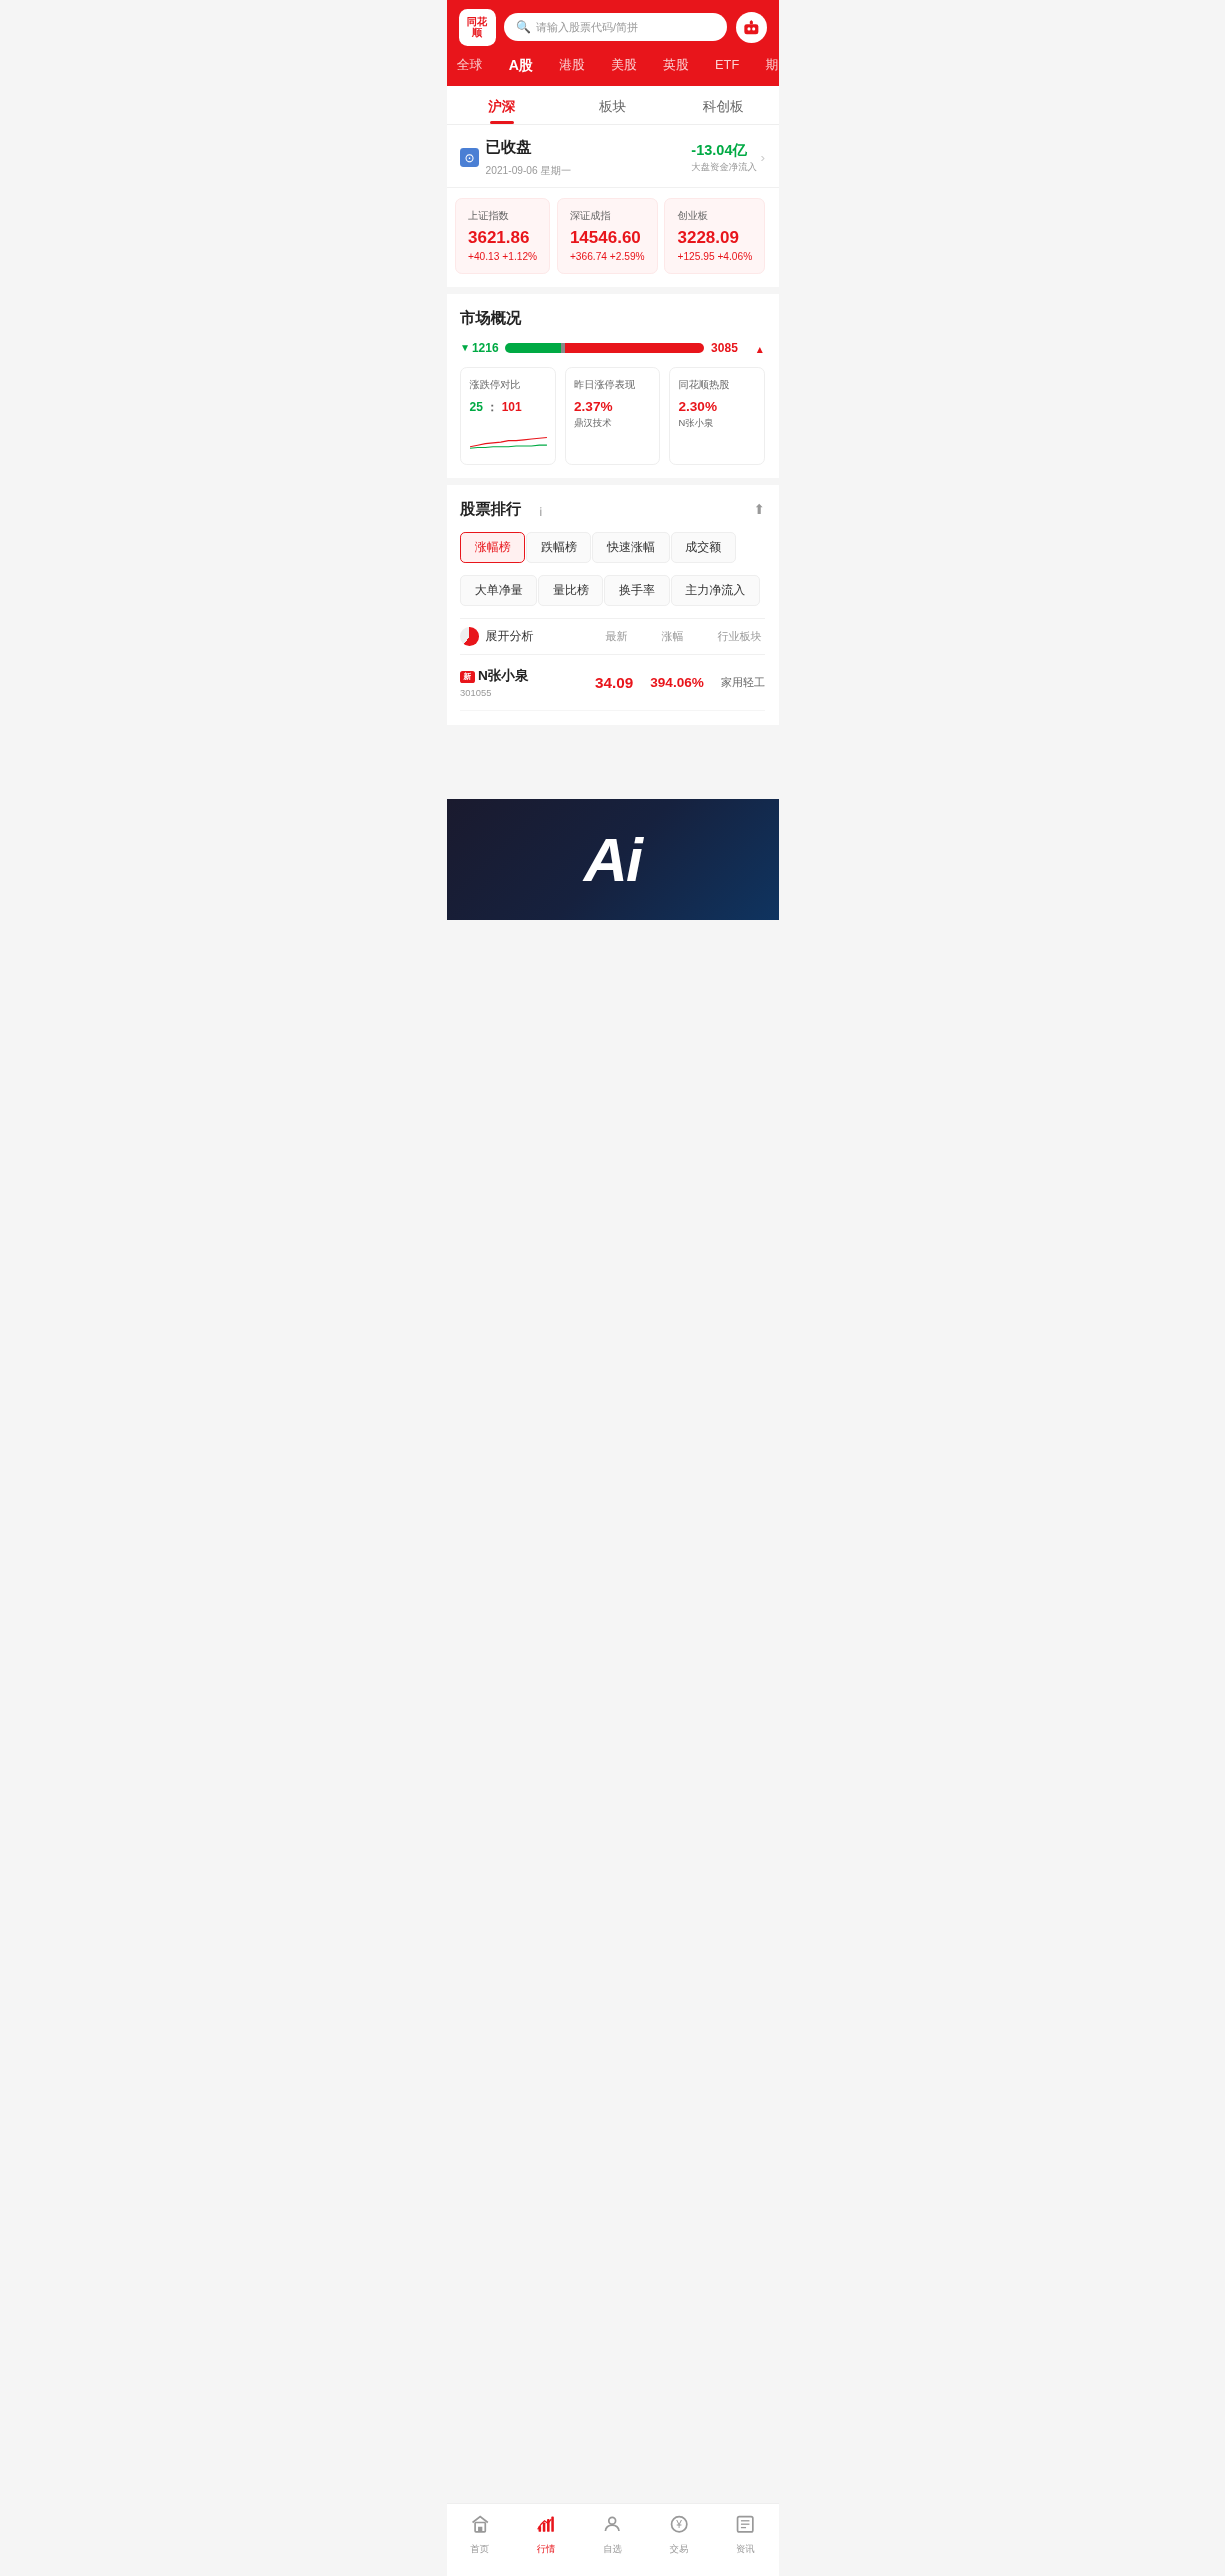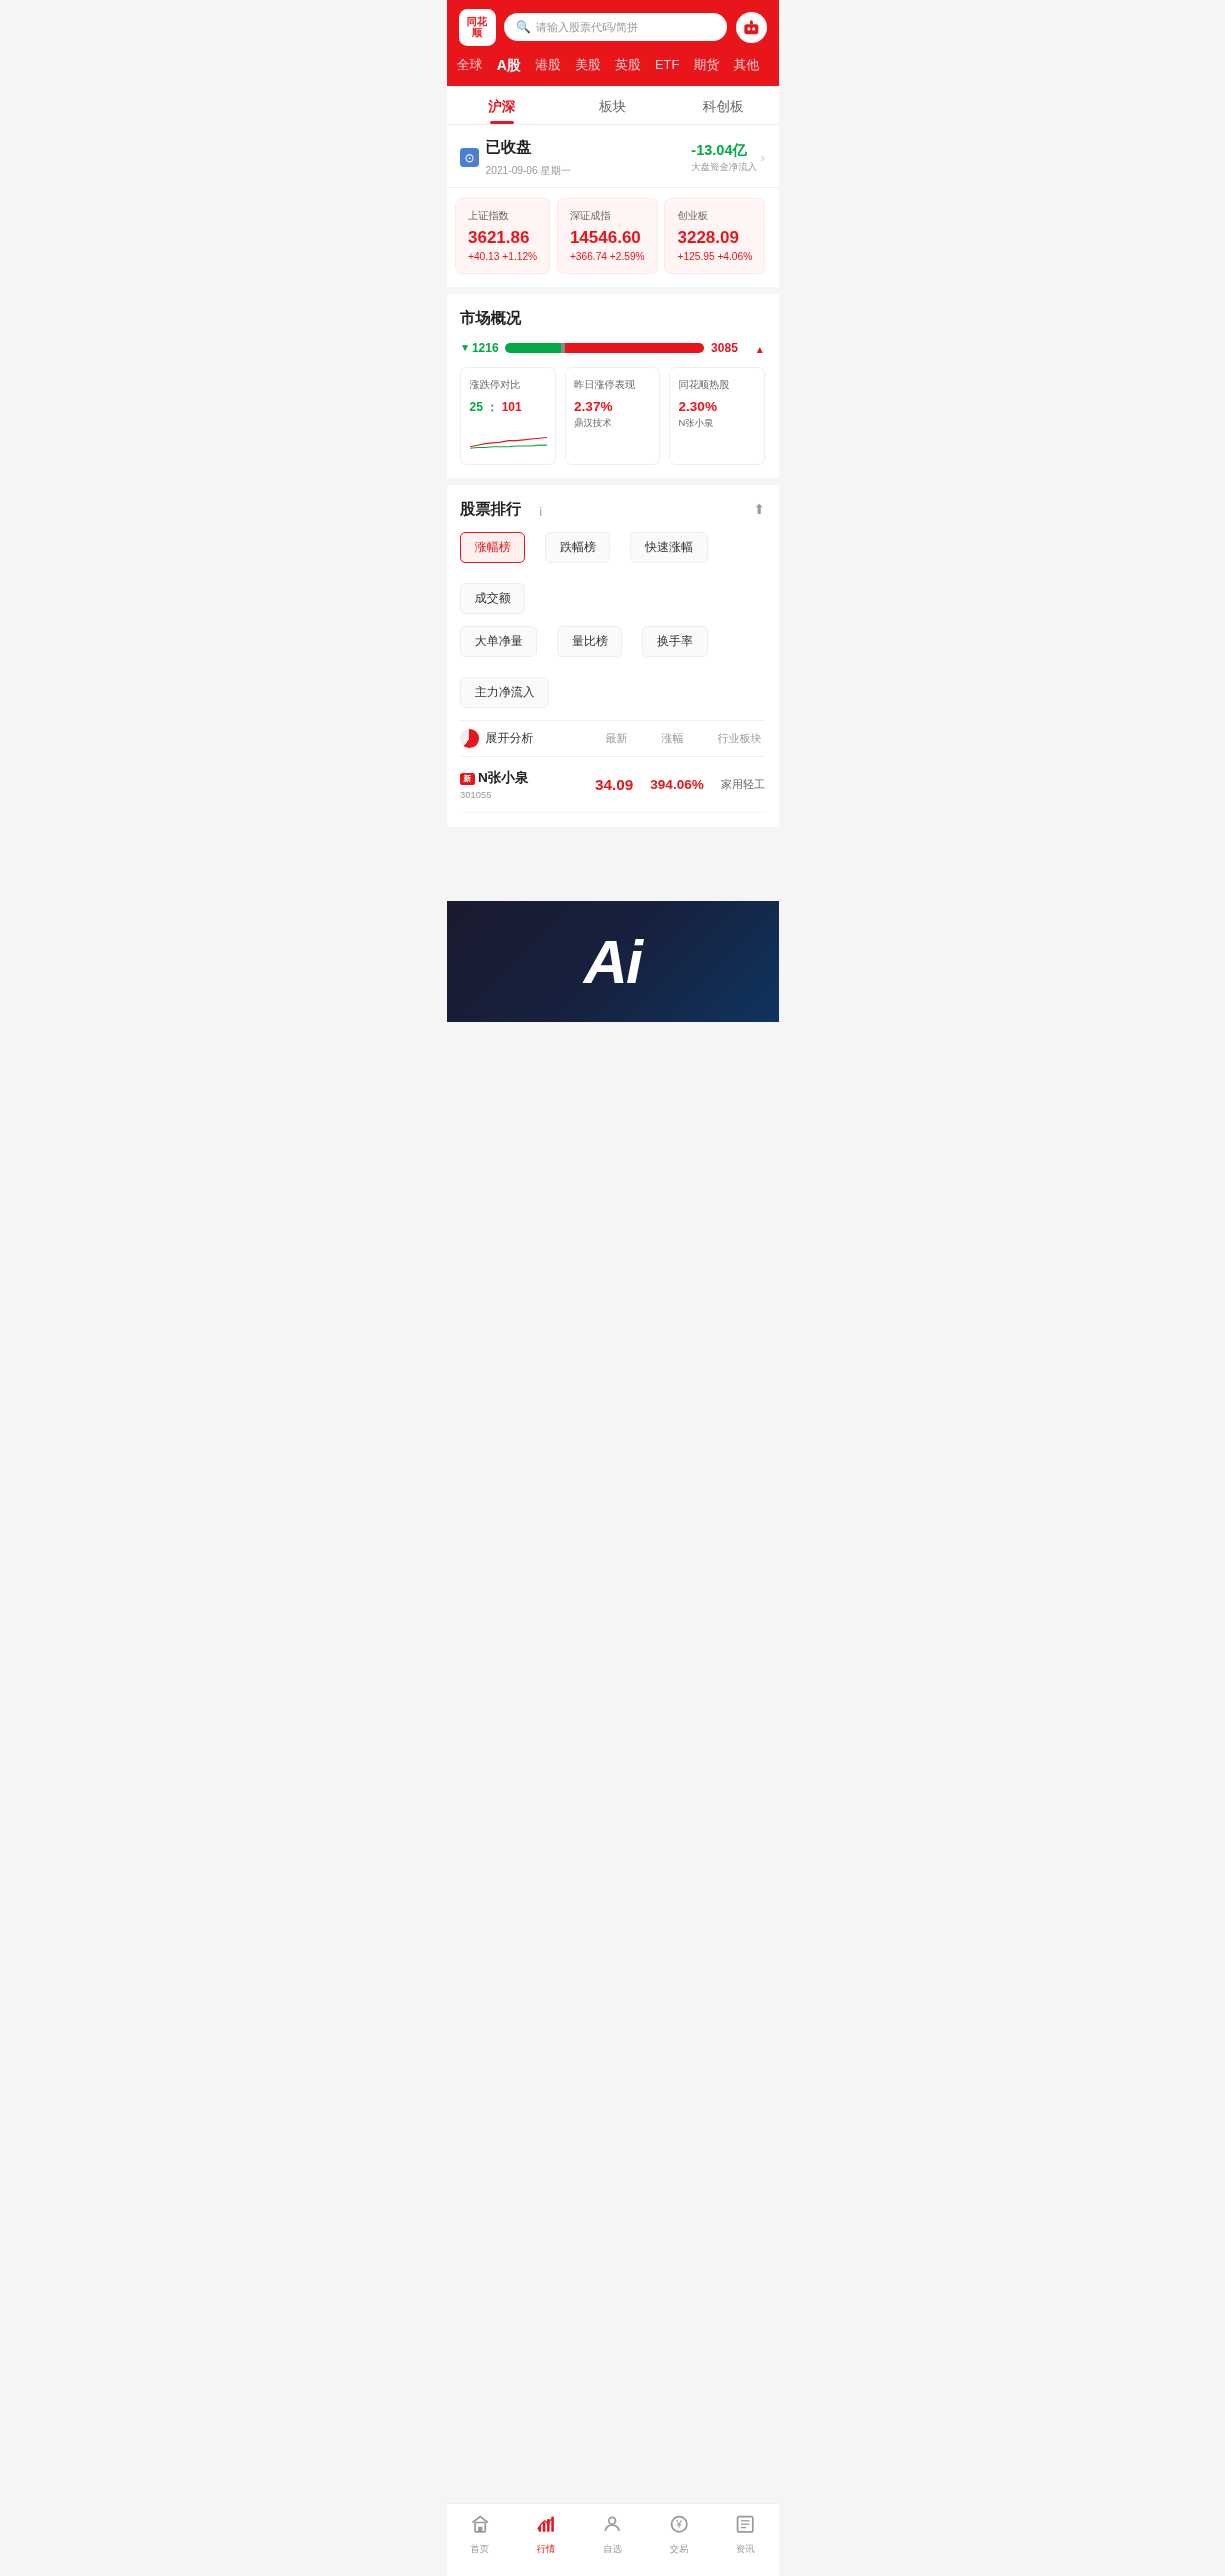--- a/index.html
+++ b/index.html
@@ -57,21 +57,21 @@
       justify-content: center;
       flex-shrink: 0;
     }
 
     
     .nav-tabs {
       background: #e8151b;
       display: flex;
       overflow-x: auto;
       padding: 0 8.5px 6.8px;
-      gap: 11px;
+      gap: 23px;
     }
     .nav-tabs::-webkit-scrollbar { display: none; }
     .nav-tab {
       color: rgba(255,255,255,0.8);
       font-size: 12.8px;
       white-space: nowrap;
       padding: 3.4px 1.7px;
       cursor: pointer;
       flex-shrink: 0;
     }
@@ -207,21 +207,21 @@
     
     .mini-chart {
       margin-top: 6.8px;
       height: 31px;
     }
 
     
     .rank-filters {
       display: flex;
       flex-wrap: wrap;
-      gap: 20px;
+      gap: 1px;
       margin-bottom: 12px;
     }
     .rank-btn {
       padding: 6px 13.6px;
       border-radius: 5.1px;
       font-size: 12px;
       cursor: pointer;
       border: 0.9px solid #eee;
       color: #333;
       background: #fafafa;

